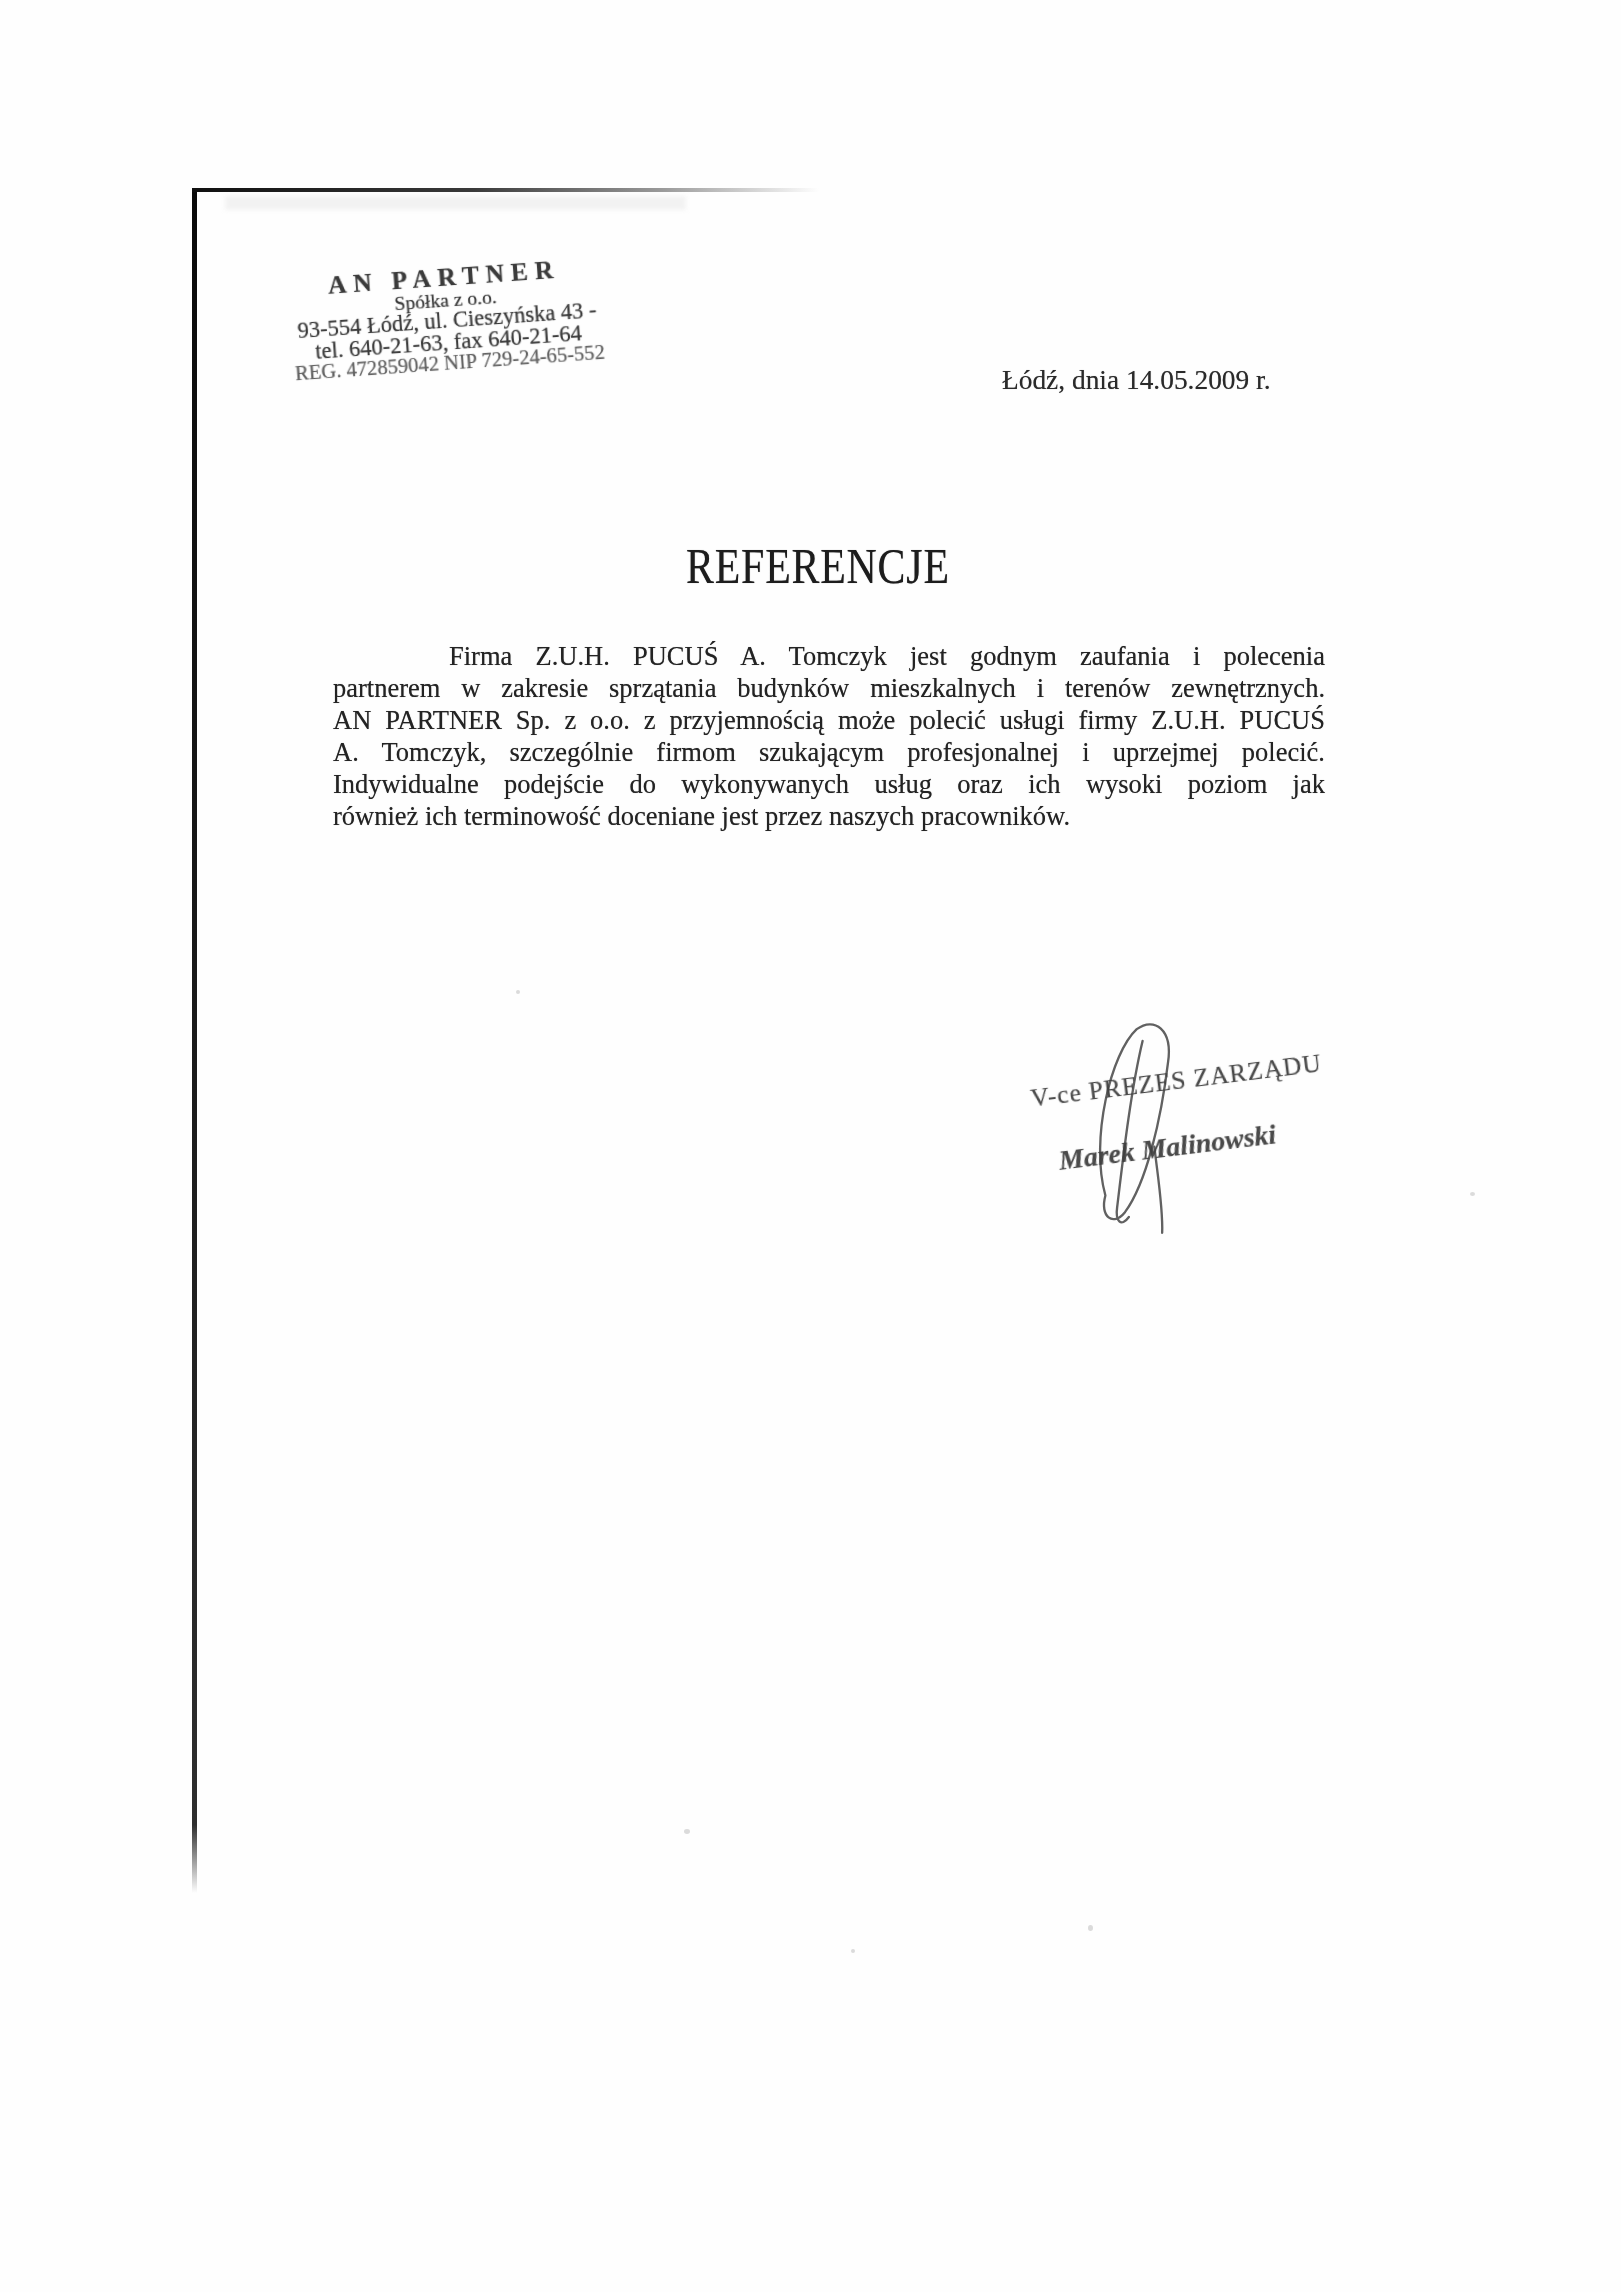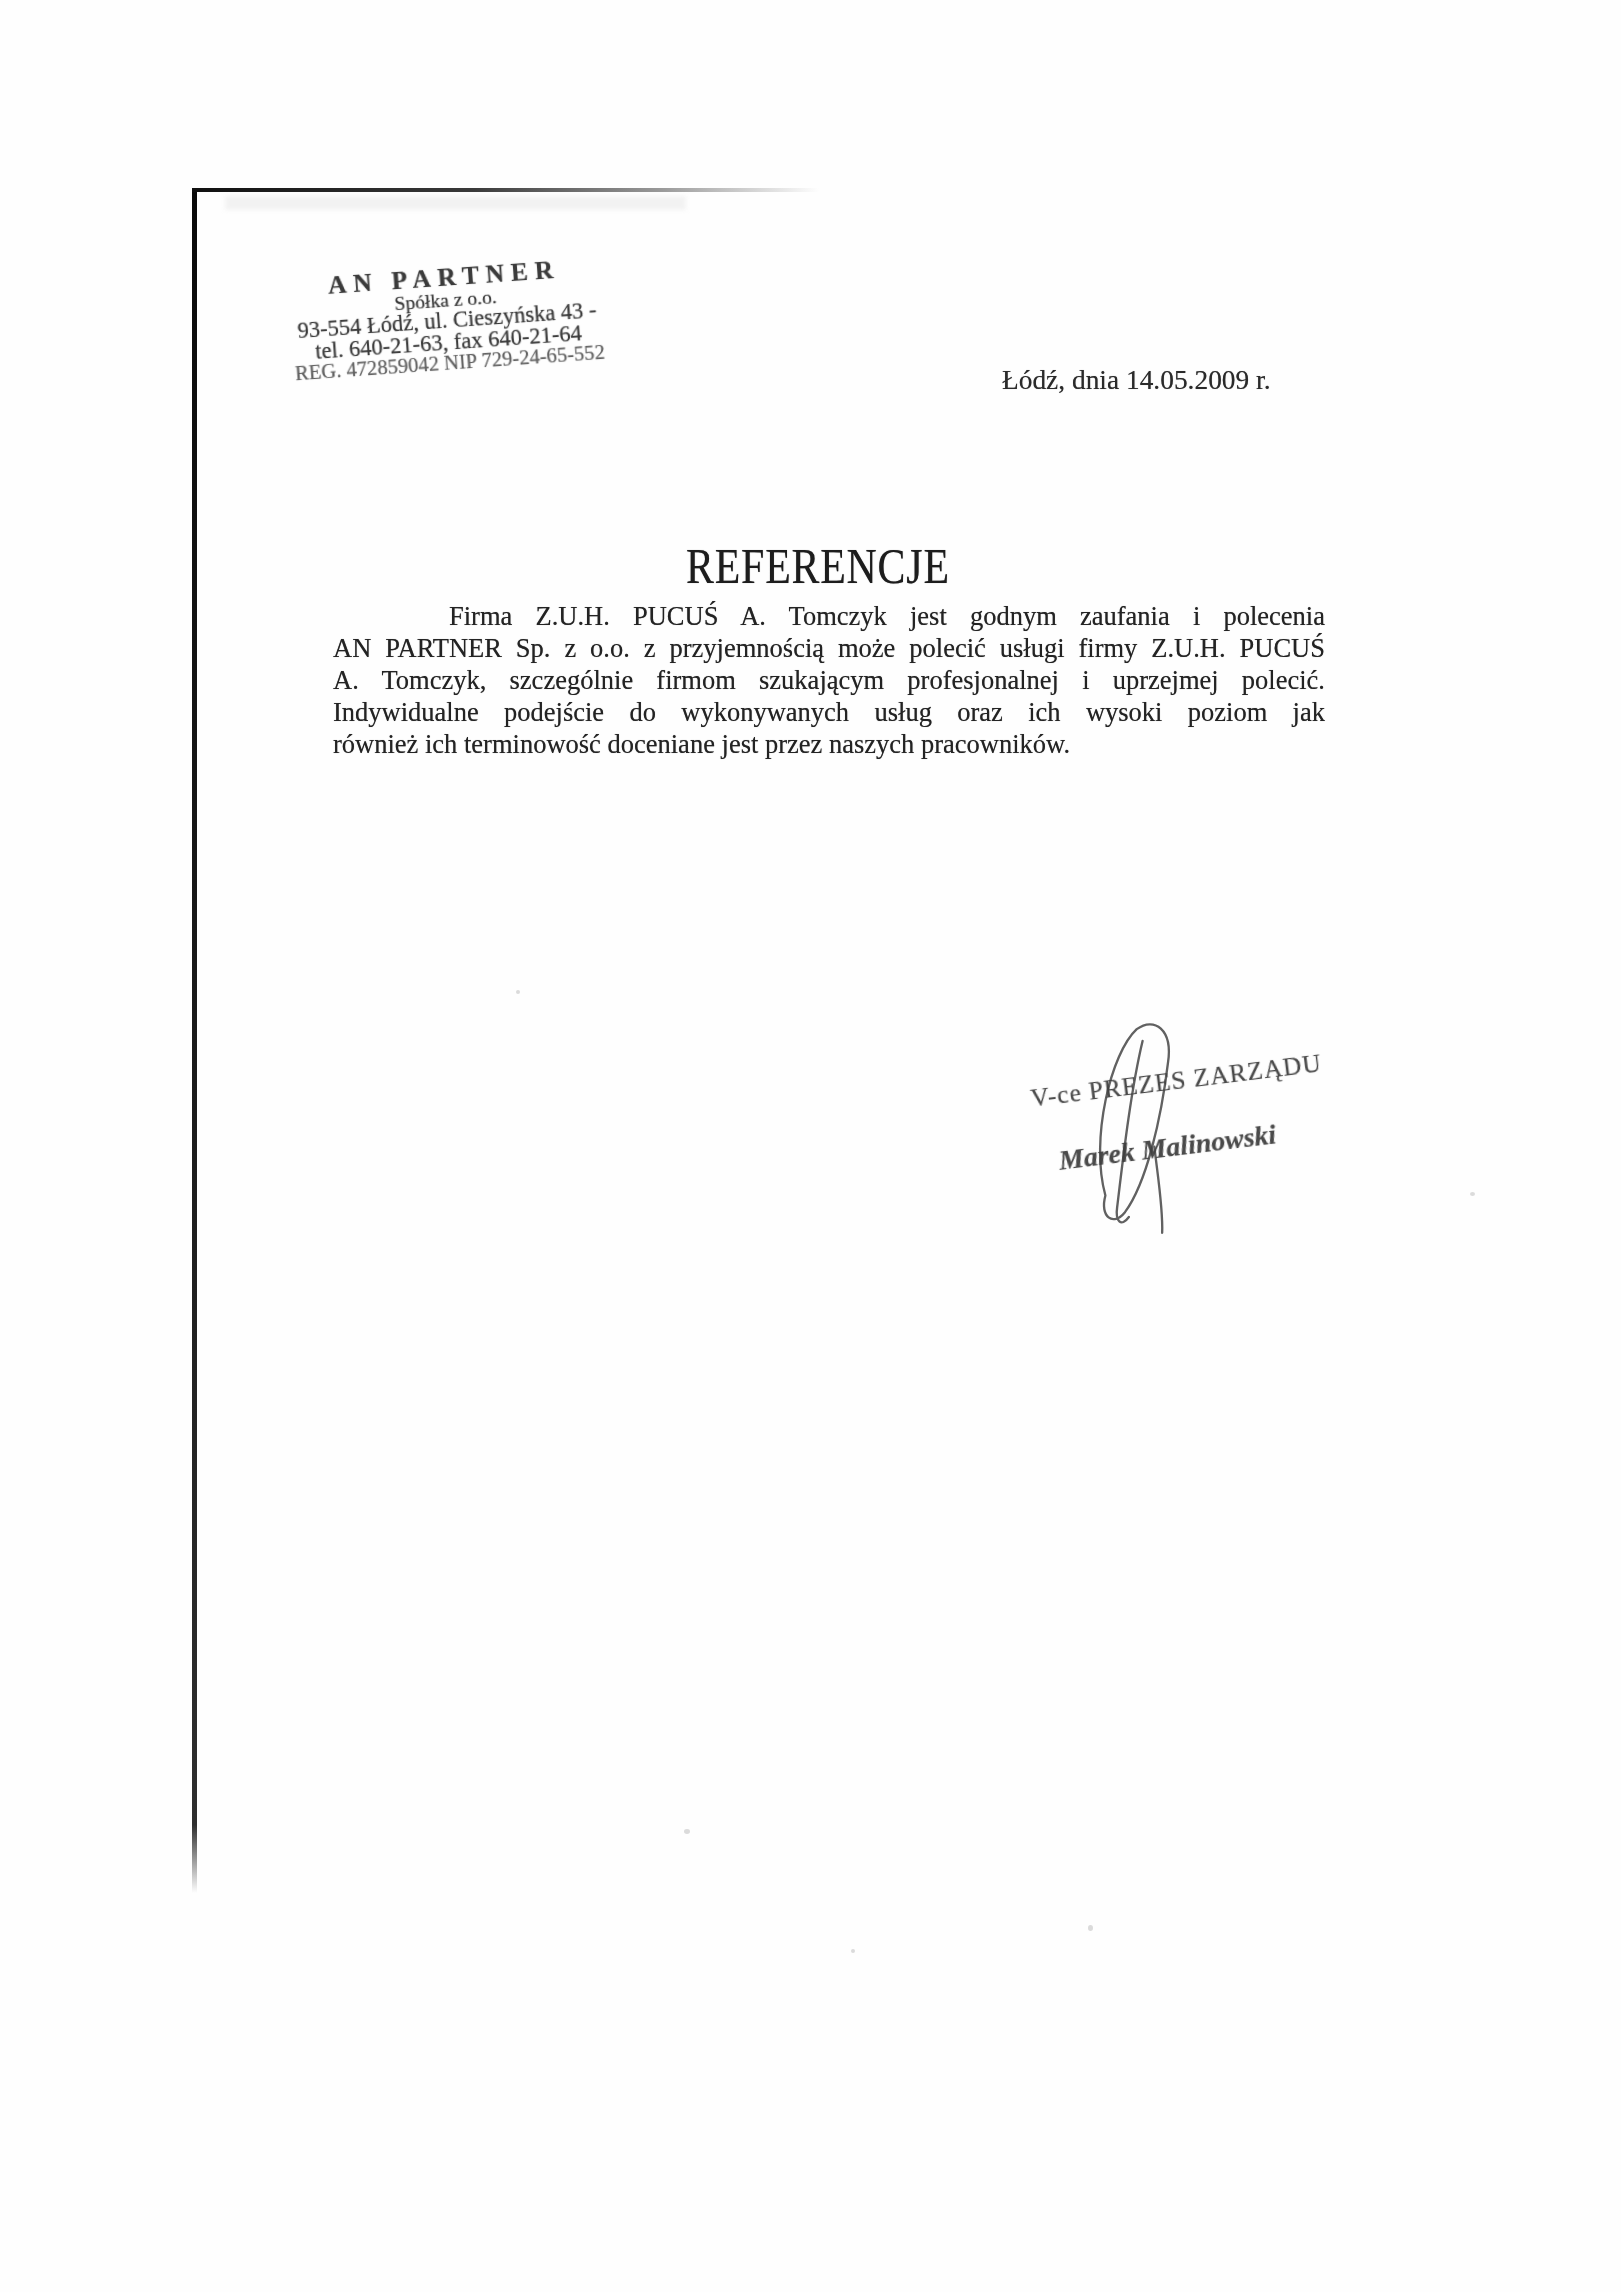--- a/index.html
+++ b/index.html
@@ -107,21 +107,21 @@
   
   .body-block {
     position: absolute;
     left: 333px;
     width: 992px;
     font-size: 26.5px;
     line-height: 32px;
     color: #232323;
     text-shadow: 0 0 0.7px rgba(35,35,35,0.6);
   }
-  .p1 { top: 600px; }
+  .p1 { top: 640px; }
   .p2 { top: 878px; }
   .tline {
     text-align: justify;
     text-align-last: justify;
   }
   .tline.indent { padding-left: 116px; }
   .tline.last {
     text-align: right;
     text-align-last: left;
   }
@@ -174,20 +174,21 @@
     <div class="stamp-phone">tel. 640-21-63, fax 640-21-64</div>
     <div class="stamp-reg">REG. 472859042  NIP 729-24-65-552</div>
   </div>
 
   <div class="date-line">Łódź, dnia 14.05.2009 r.</div>
 
   <div class="doc-title">REFERENCJE</div>
 
   <div class="body-block p1">
     <div class="tline indent">Firma Z.U.H. PUCUŚ A. Tomczyk jest godnym zaufania i polecenia</div>
+    <div class="tline">partnerem w zakresie sprzątania budynków mieszkalnych i terenów zewnętrznych.</div>
     <div class="tline">AN PARTNER Sp. z o.o. z przyjemnością może polecić usługi firmy  Z.U.H. PUCUŚ</div>
     <div class="tline">A. Tomczyk, szczególnie firmom szukającym profesjonalnej i uprzejmej polecić.</div>
     <div class="tline">Indywidualne podejście do wykonywanych usług oraz ich wysoki poziom jak</div>
     <div class="tline last">również ich terminowość doceniane jest przez naszych pracowników.</div>
   </div>
 
   <div class="body-block p2">
   </div>
 
   <div>

